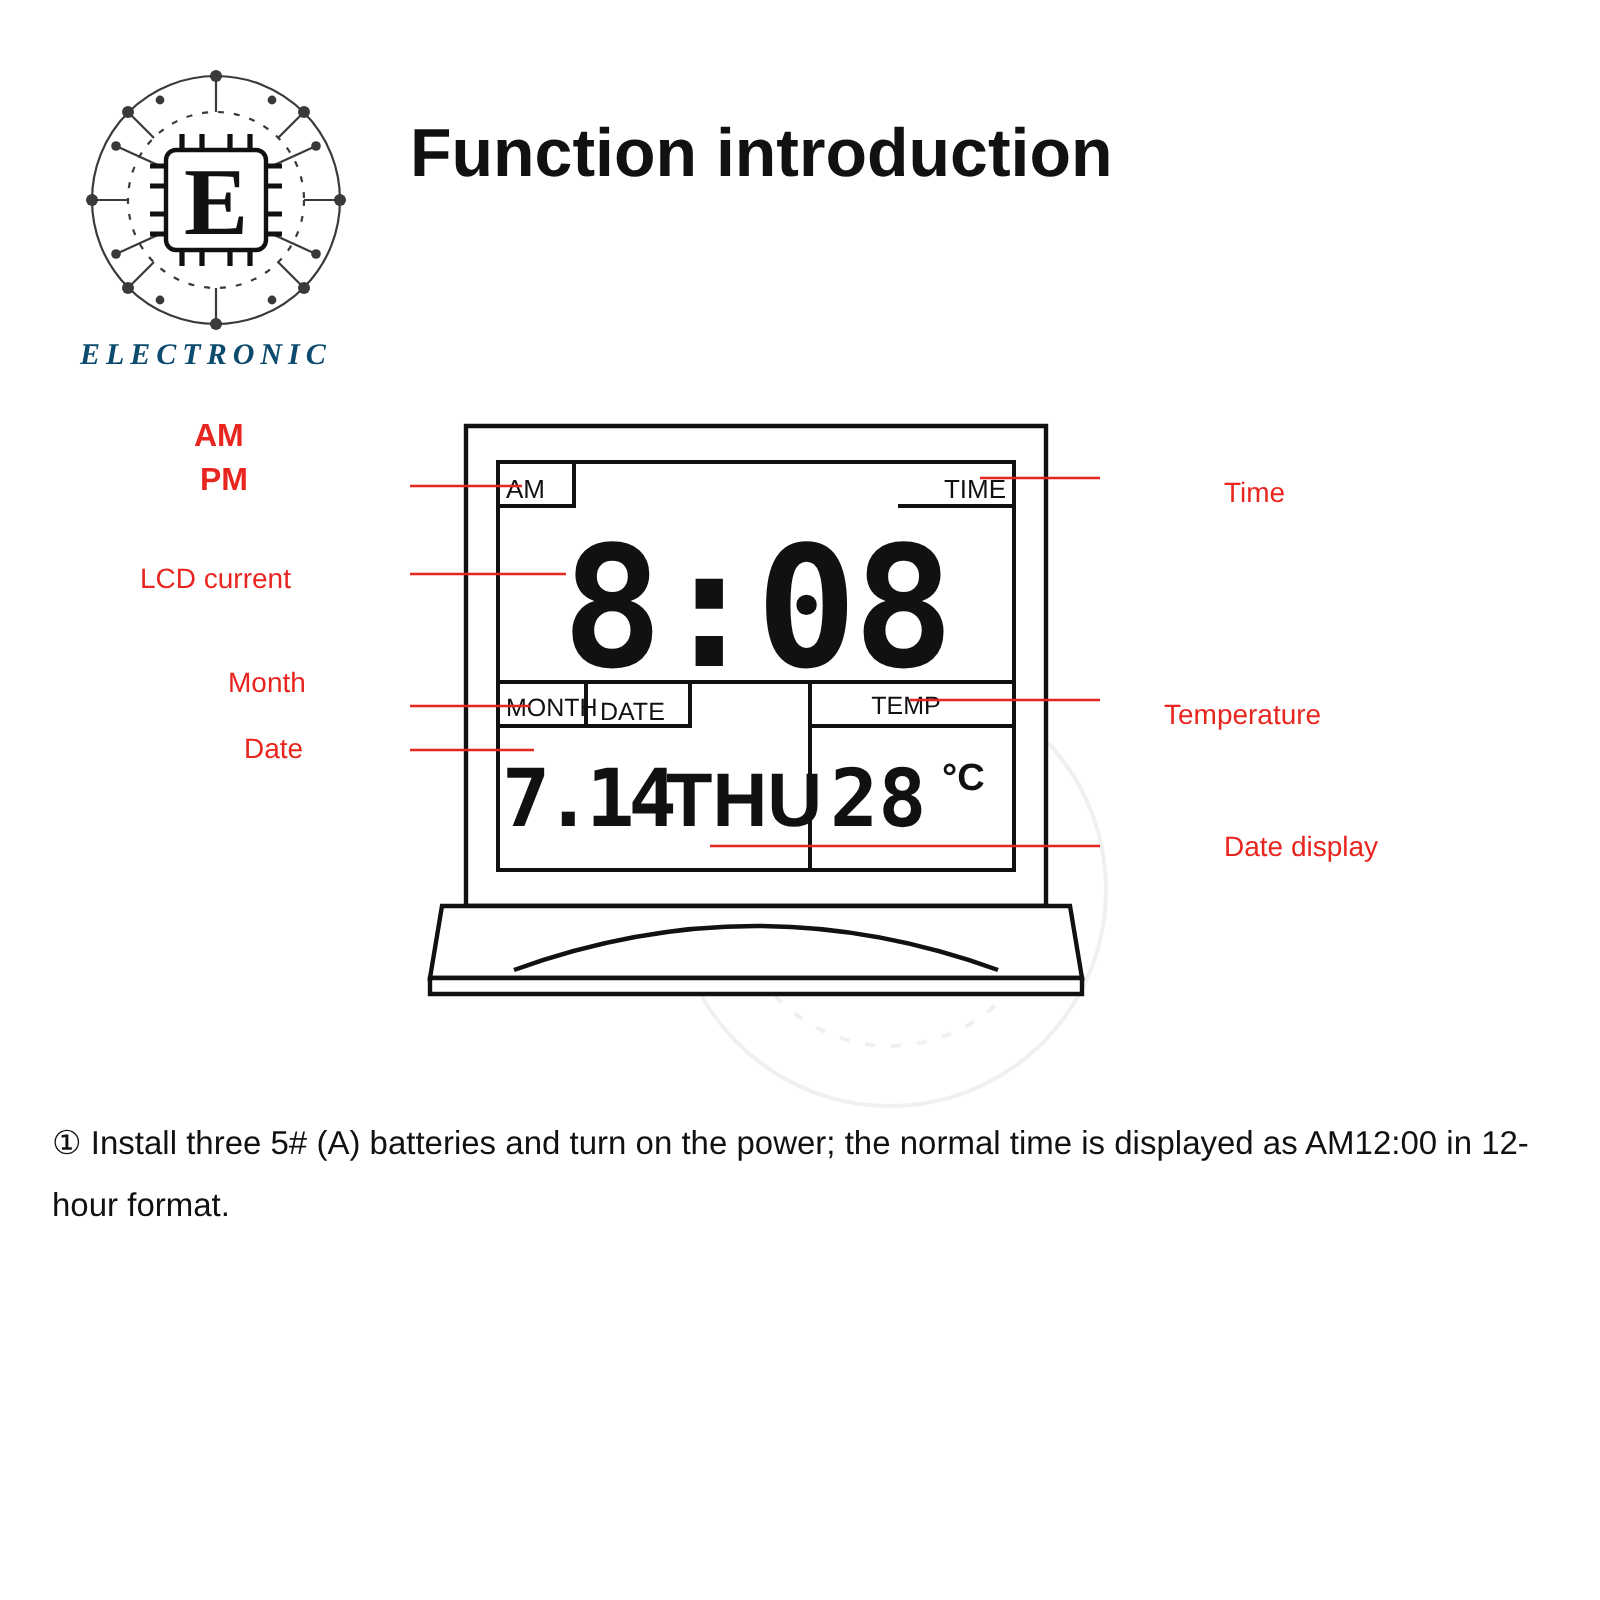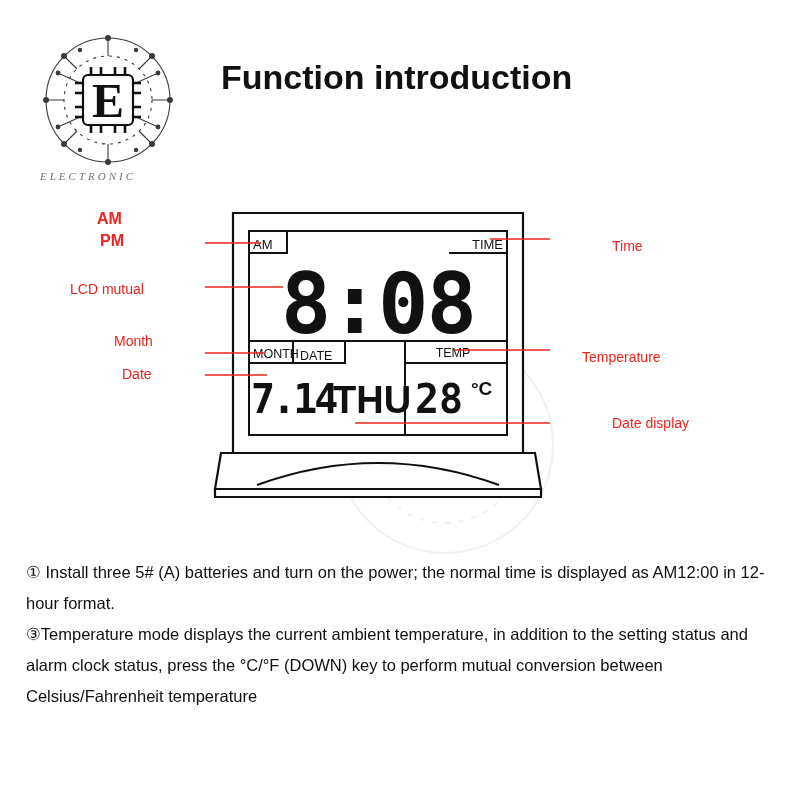--- a/index.html
+++ b/index.html
@@ -28,39 +28,38 @@
     top: 28px;
     width: 165px;
     height: 175px;
   }
   .logo-svg { display: block; }
   .logo-text {
     position: absolute;
     left: 12px;
     top: 142px;
     width: 160px;
-    font-size: 11px;
+    font-size: 15px;
     font-style: italic;
-    font-weight: normal;
+    font-weight: bold;
     letter-spacing: 3px;
-    color: #737373;
+    color: #0c4a6e;
     font-family: "Liberation Serif", serif;
   }
 
   
   .title {
     position: absolute;
     left: 205px;
     top: 58px;
     font-size: 34px;
     font-weight: bold;
     color: #111;
     font-family: "Liberation Sans", sans-serif;
     letter-spacing: 0px;
-    margin-left: 16px;
   }
 
   
   .watermark {
     position: absolute;
     left: 320px;
     top: 330px;
     width: 250px;
     height: 250px;
     opacity: 0.12;
@@ -209,25 +208,24 @@
       <path d="M-32 148 L60 148"></path>
       <path d="M-32 170 L62 170"></path>
       <path d="M285 34 L392 34"></path>
       <path d="M250 145 L392 145"></path>
       <path d="M150 218 L392 218"></path>
     </g>
   </svg>
 
   <div class="lbl bold" style="left:97px; top:210px;">AM</div>
   <div class="lbl bold" style="left:100px; top:232px;text-align:center;">PM</div>
-  <div class="lbl" style="left:70px; top:281px;">LCD mutual</div>
+  <div class="lbl" style="left:70px; top:281px;">LCD current</div>
   <div class="lbl" style="left:114px; top:333px;">Month</div>
   <div class="lbl" style="left:122px; top:366px;">Date</div>
   <div class="lbl" style="left:612px; top:238px;">Time</div>
   <div class="lbl" style="left:582px; top:349px;text-align:right;">Temperature</div>
   <div class="lbl" style="left:612px; top:415px;">Date display</div>
 
   <div class="body-text">
     <p>① Install three 5# (A) batteries and turn on the power; the normal time is displayed as AM12:00 in 12-hour format.</p>
-    <p>③Temperature mode displays the current ambient temperature, in addition to the setting status and alarm clock status, press the °C/°F (DOWN) key to perform mutual conversion between Celsius/Fahrenheit temperature</p>
   </div>
 
 </div>
 
 </body></html>

